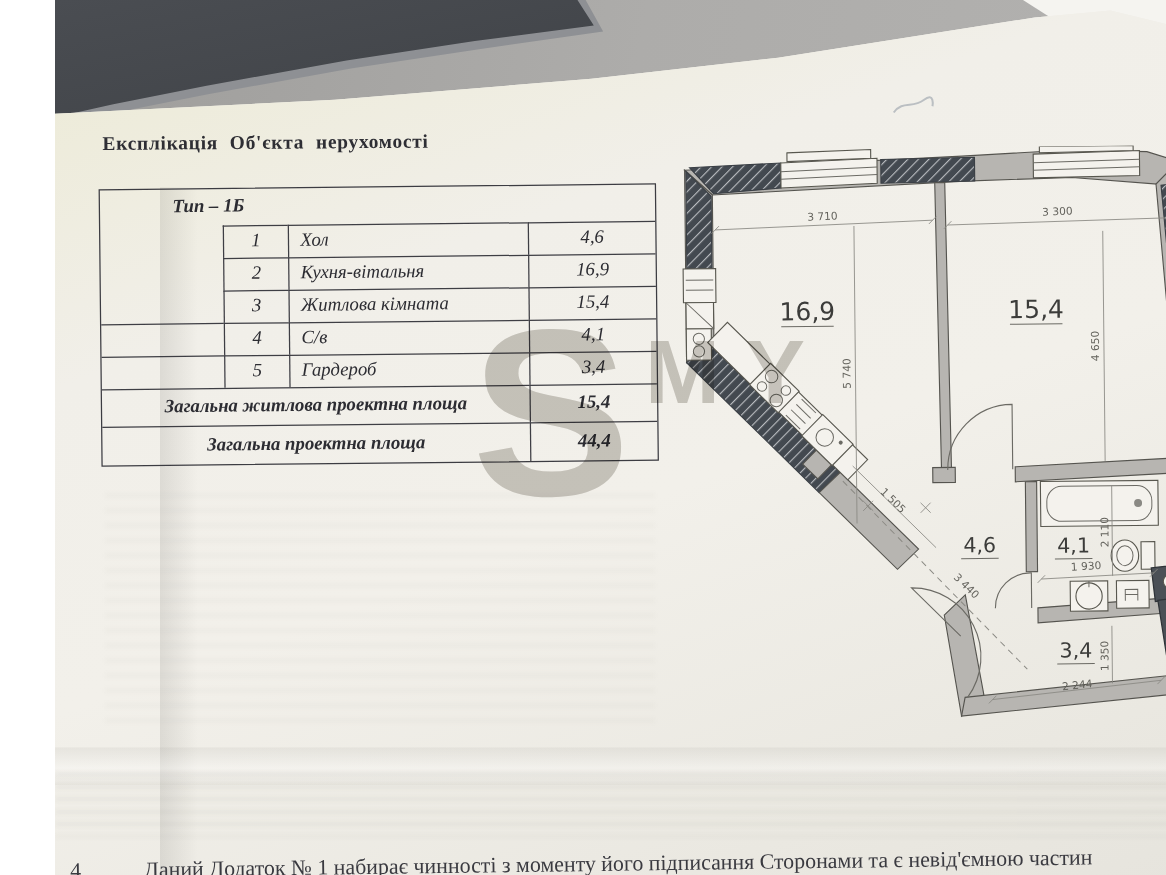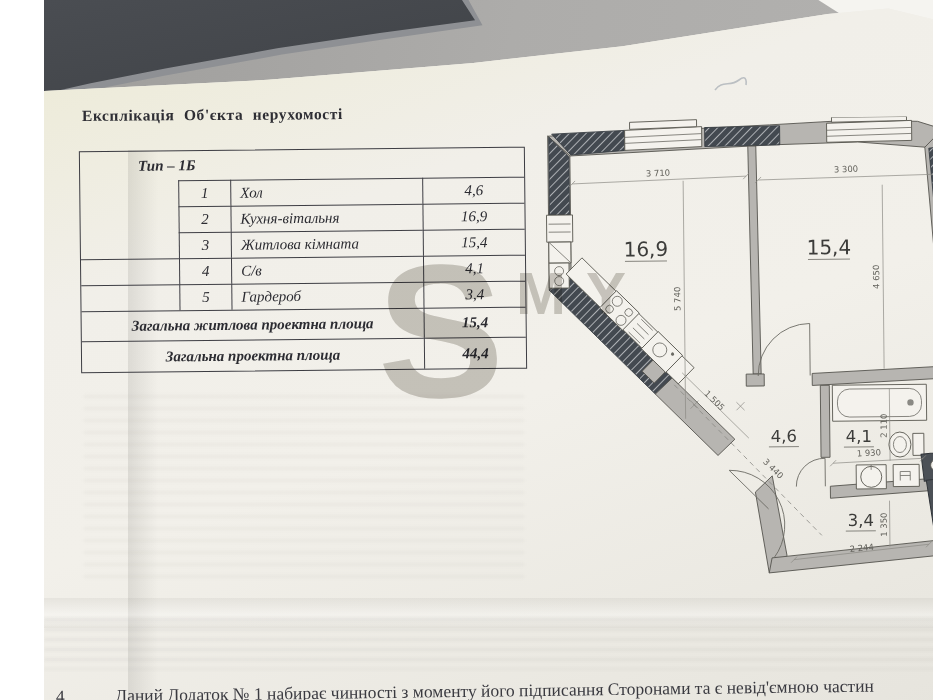--- a/index.html
+++ b/index.html
@@ -42,21 +42,21 @@
   .bl{border-left:1.3px solid #3e3e44;}
   .t-title{grid-area:1/1/2/5;padding-left:58px;font-weight:bold;}
   .t-num{justify-content:center;}
   .t-name{padding-left:9px;}
   .t-val{justify-content:center;}
   .t-total{justify-content:center;font-weight:bold;}
   
   .wm{position:absolute;font-family:"Liberation Sans",sans-serif;font-weight:bold;
     color:#cfcdc9;mix-blend-mode:multiply;z-index:30;line-height:.8;white-space:nowrap;}
   #wm-s{left:333px;top:255px;font-size:190px;transform:rotate(-1deg);}
-  #wm-my{left:472px;top:270px;font-size:60px;letter-spacing:20px;}
+  #wm-my{left:472px;top:270px;font-size:72px;letter-spacing:20px;}
   #wm-pace{left:469px;top:326px;font-size:90px;letter-spacing:18px;}
   
   .plan{position:absolute;left:498px;top:118px;transform:rotate(-.6deg);}
   .pencil{position:absolute;left:668px;top:76px;opacity:.55;}
   
   .footer-line{position:absolute;left:12px;top:680px;width:960px;white-space:nowrap;
     font:17.5px "Liberation Serif",serif;color:#3a3a40;transform:rotate(-.75deg);}
   .footer-line .fnum{margin-right:46px;}
   
   .w{fill:#b7b5b1;stroke:#55544f;stroke-width:.9;}

